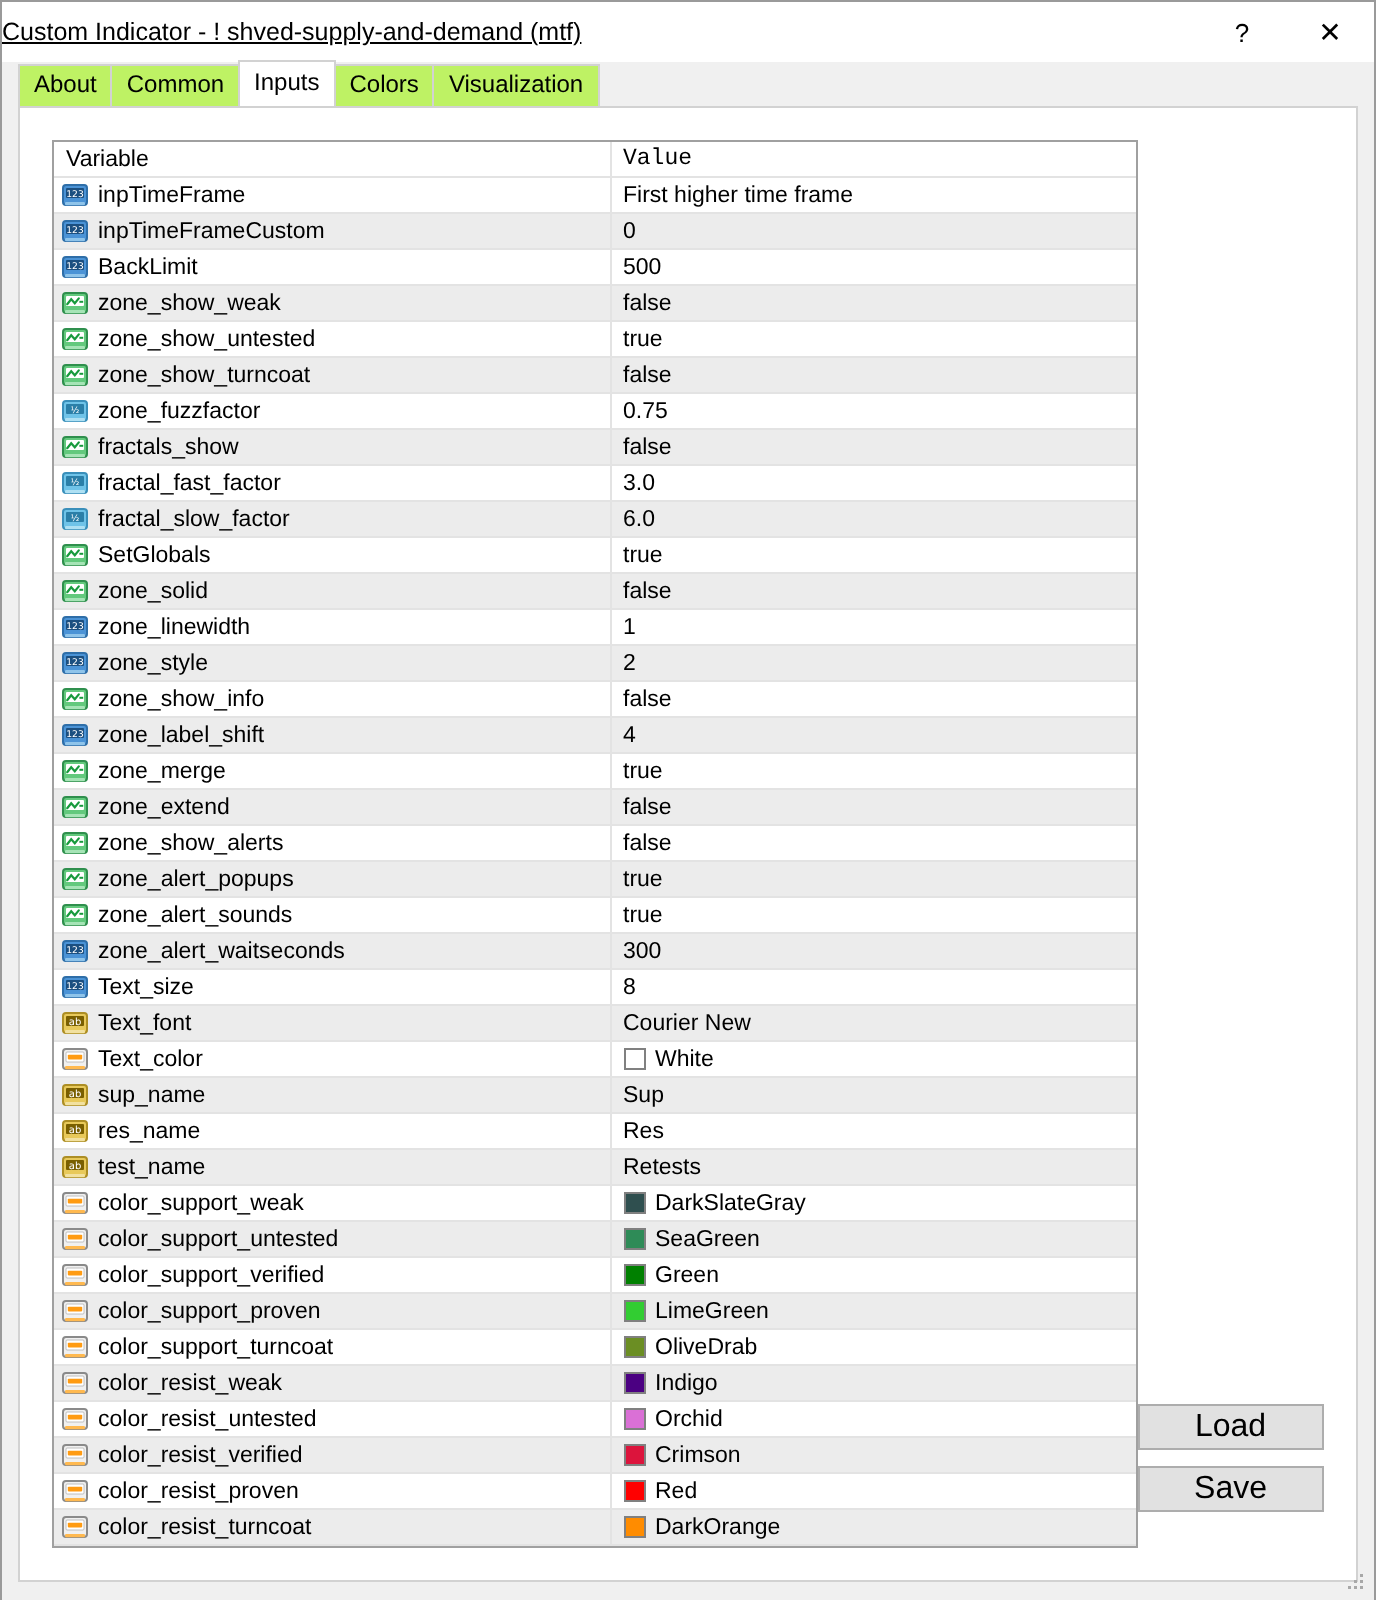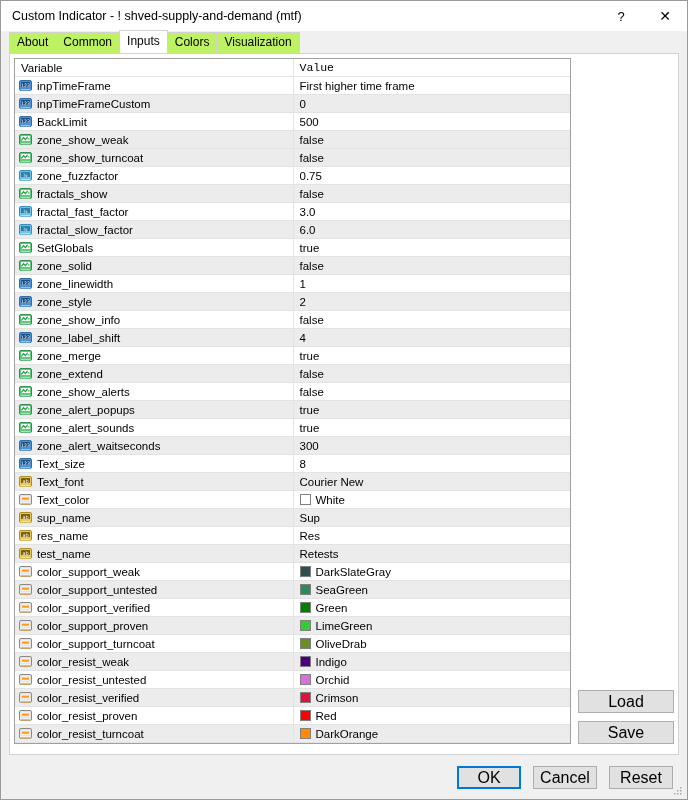--- a/index.html
+++ b/index.html
@@ -25,22 +25,22 @@
     height: 30px;
     display: flex;
     align-items: center;
     background: #ffffff;
     flex: 0 0 auto;
     position: relative;
   }
   .title-text {
     font-size: 12.5px;
     color: #000;
-    padding-left: 11px;
     white-space: nowrap;
+    text-decoration: underline;
   }
   .titlebar-buttons {
     margin-left: auto;
     display: flex;
     height: 30px;
   }
   .tb-btn {
     width: 44px; height: 30px;
     display: flex; align-items: center; justify-content: center;
     font-size: 13px;
@@ -85,21 +85,21 @@
 
   
   .body-panel {
     margin: 0 8px 0 8px;
     background: #ffffff;
     border: 1px solid #d2d2d2;
     flex: 1 1 auto;
     position: relative;
     box-sizing: border-box;
     display: flex;
-    padding: 4px;
+    padding: 16px;
   }
 
   
   .table-wrap {
     width: 557px;
     border: 1px solid #a0a0a0;
     box-sizing: border-box;
     background: #ffffff;
     overflow: hidden;
     align-self: flex-start;
@@ -325,20 +325,41 @@
                   </span>
                   <span>zone_show_weak</span>
                 </div>
               </td>
               <td class="val-cell">
                 <div class="val-inner">
                   <span>false</span>
                 </div>
               </td>
             </tr>
+            <tr class="odd">
+              <td class="var-cell">
+                <div class="var-inner">
+                  <span class="tico">
+                    <svg width="13" height="13" viewBox="0 0 13 13">
+                      <rect x="0.5" y="1.5" width="12" height="10" rx="1.5" fill="#63c97d" stroke="#2f8f4d"></rect>
+                      <rect x="2" y="3" width="9" height="5" rx="0.5" fill="#ffffff"></rect>
+                      <path d="M2.6 7.1 L4.6 4.6 L6.4 6.6 L8.4 4.2" stroke="#179a3c" stroke-width="1.1" fill="none" stroke-linecap="round"></path>
+                      <rect x="8.7" y="5.4" width="1.9" height="1" fill="#179a3c"></rect>
+                      <rect x="1.5" y="10" width="10" height="1.6" rx="0.6" fill="#a6e4b6"></rect>
+                    </svg>
+                  </span>
+                  <span>zone_show_untested</span>
+                </div>
+              </td>
+              <td class="val-cell">
+                <div class="val-inner">
+                  <span>true</span>
+                </div>
+              </td>
+            </tr>
             <tr class="even">
               <td class="var-cell">
                 <div class="var-inner">
                   <span class="tico">
                     <svg width="13" height="13" viewBox="0 0 13 13">
                       <rect x="0.5" y="1.5" width="12" height="10" rx="1.5" fill="#63c97d" stroke="#2f8f4d"></rect>
                       <rect x="2" y="3" width="9" height="5" rx="0.5" fill="#ffffff"></rect>
                       <path d="M2.6 7.1 L4.6 4.6 L6.4 6.6 L8.4 4.2" stroke="#179a3c" stroke-width="1.1" fill="none" stroke-linecap="round"></path>
                       <rect x="8.7" y="5.4" width="1.9" height="1" fill="#179a3c"></rect>
                       <rect x="1.5" y="10" width="10" height="1.6" rx="0.6" fill="#a6e4b6"></rect>

